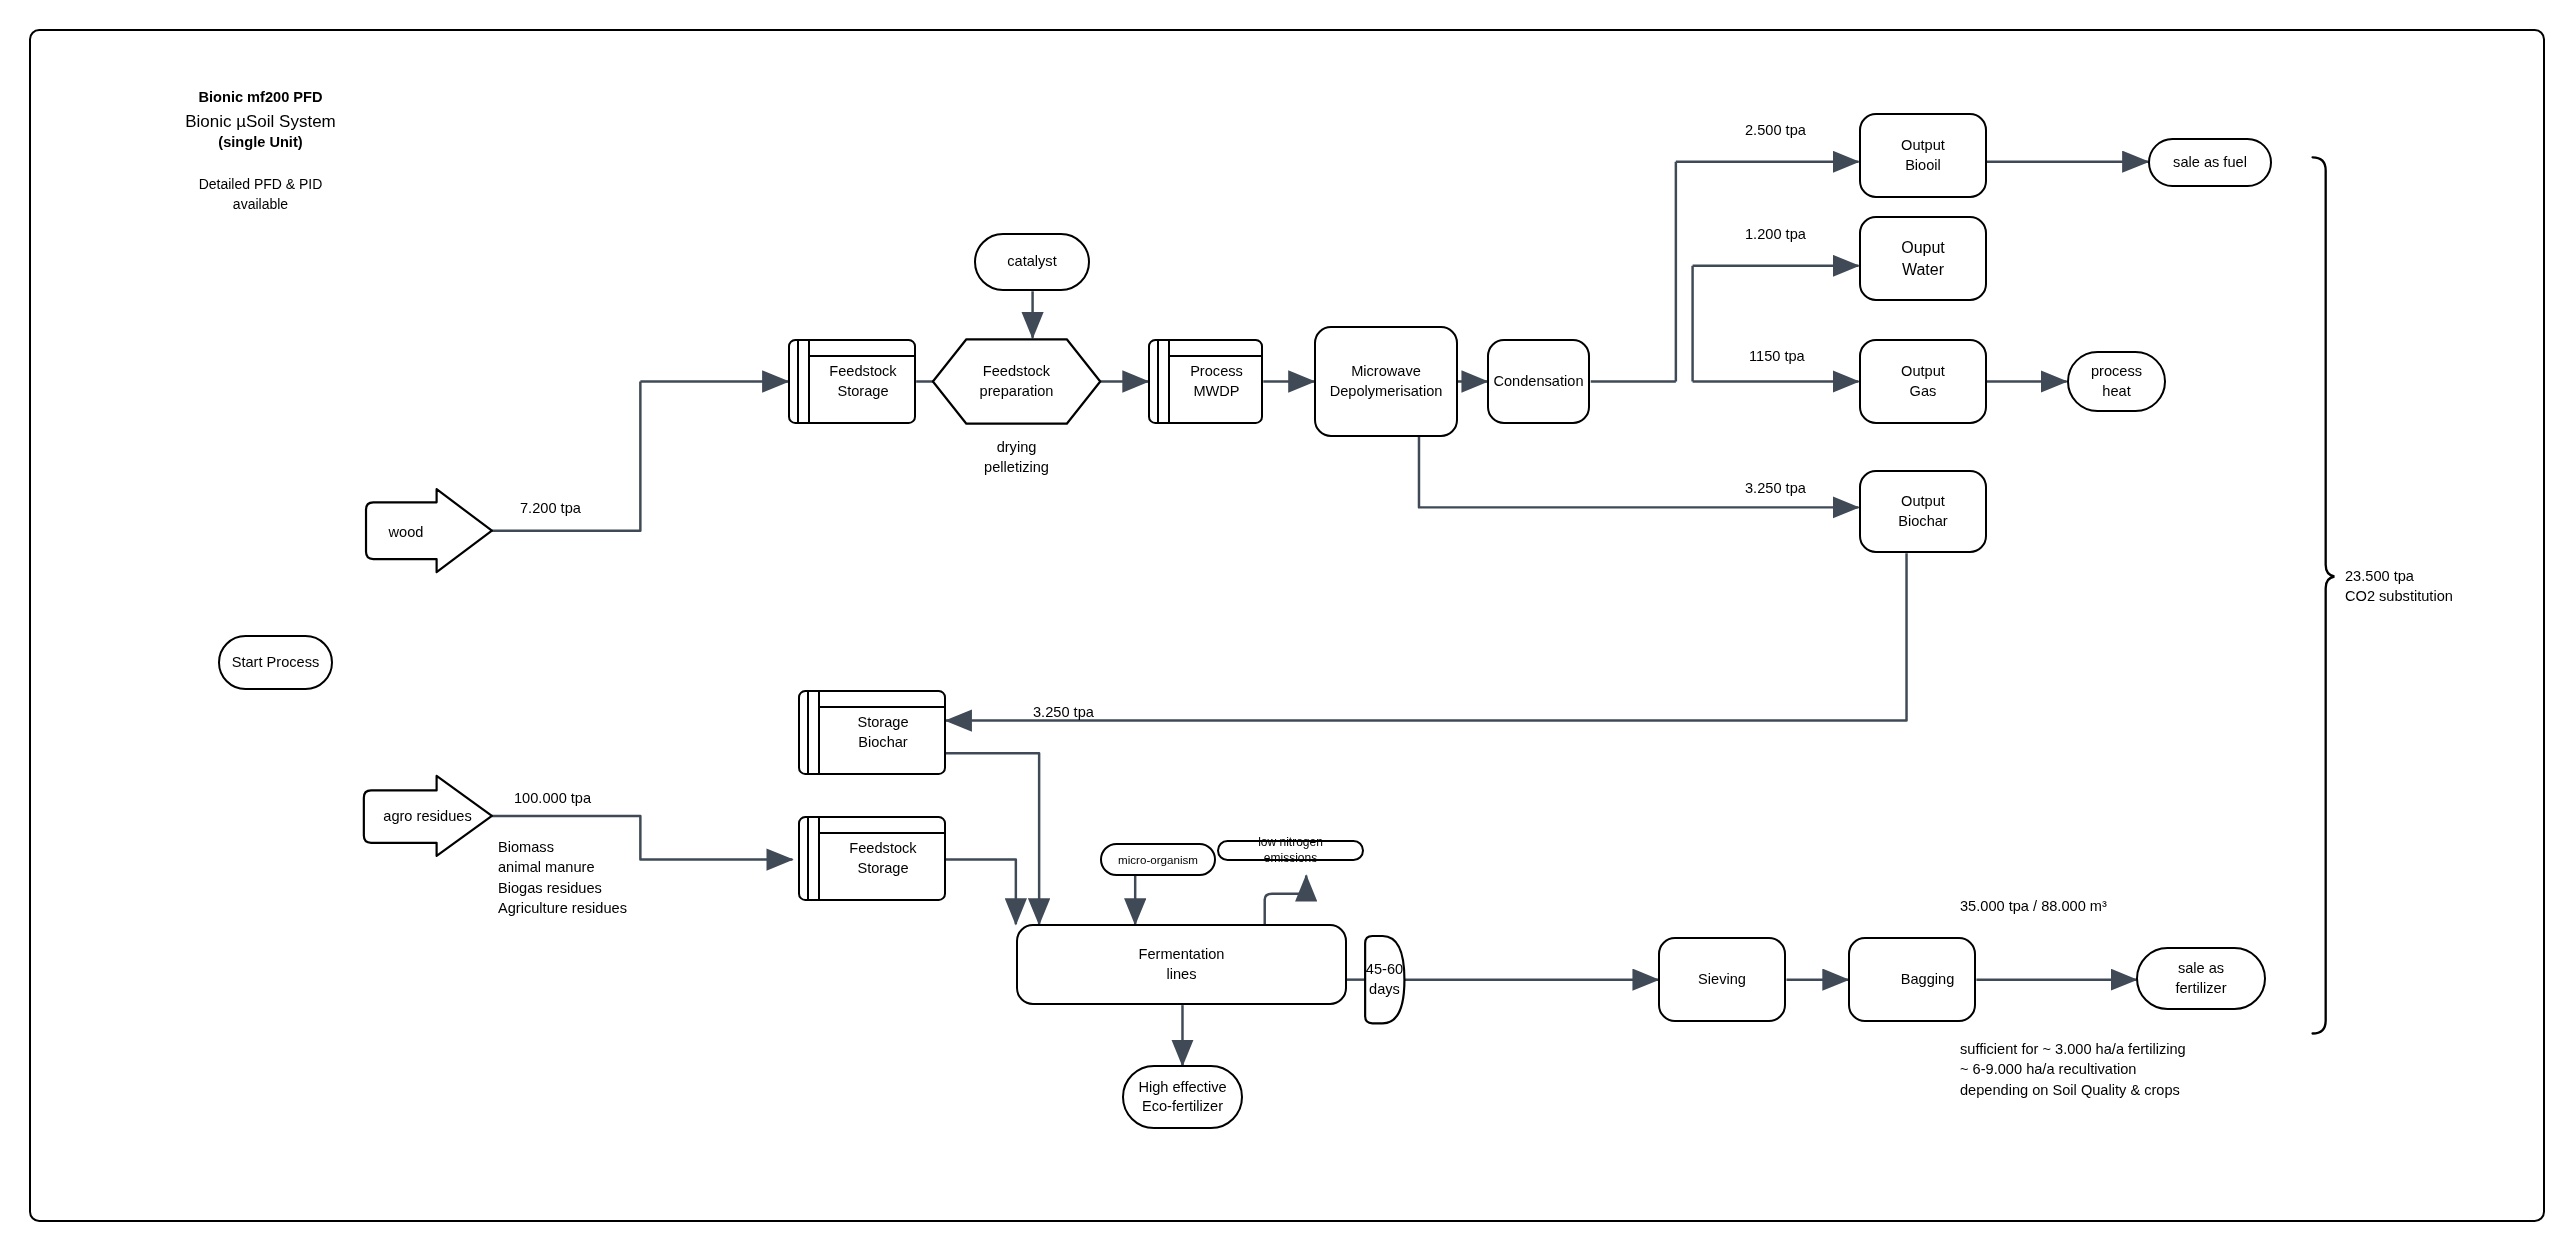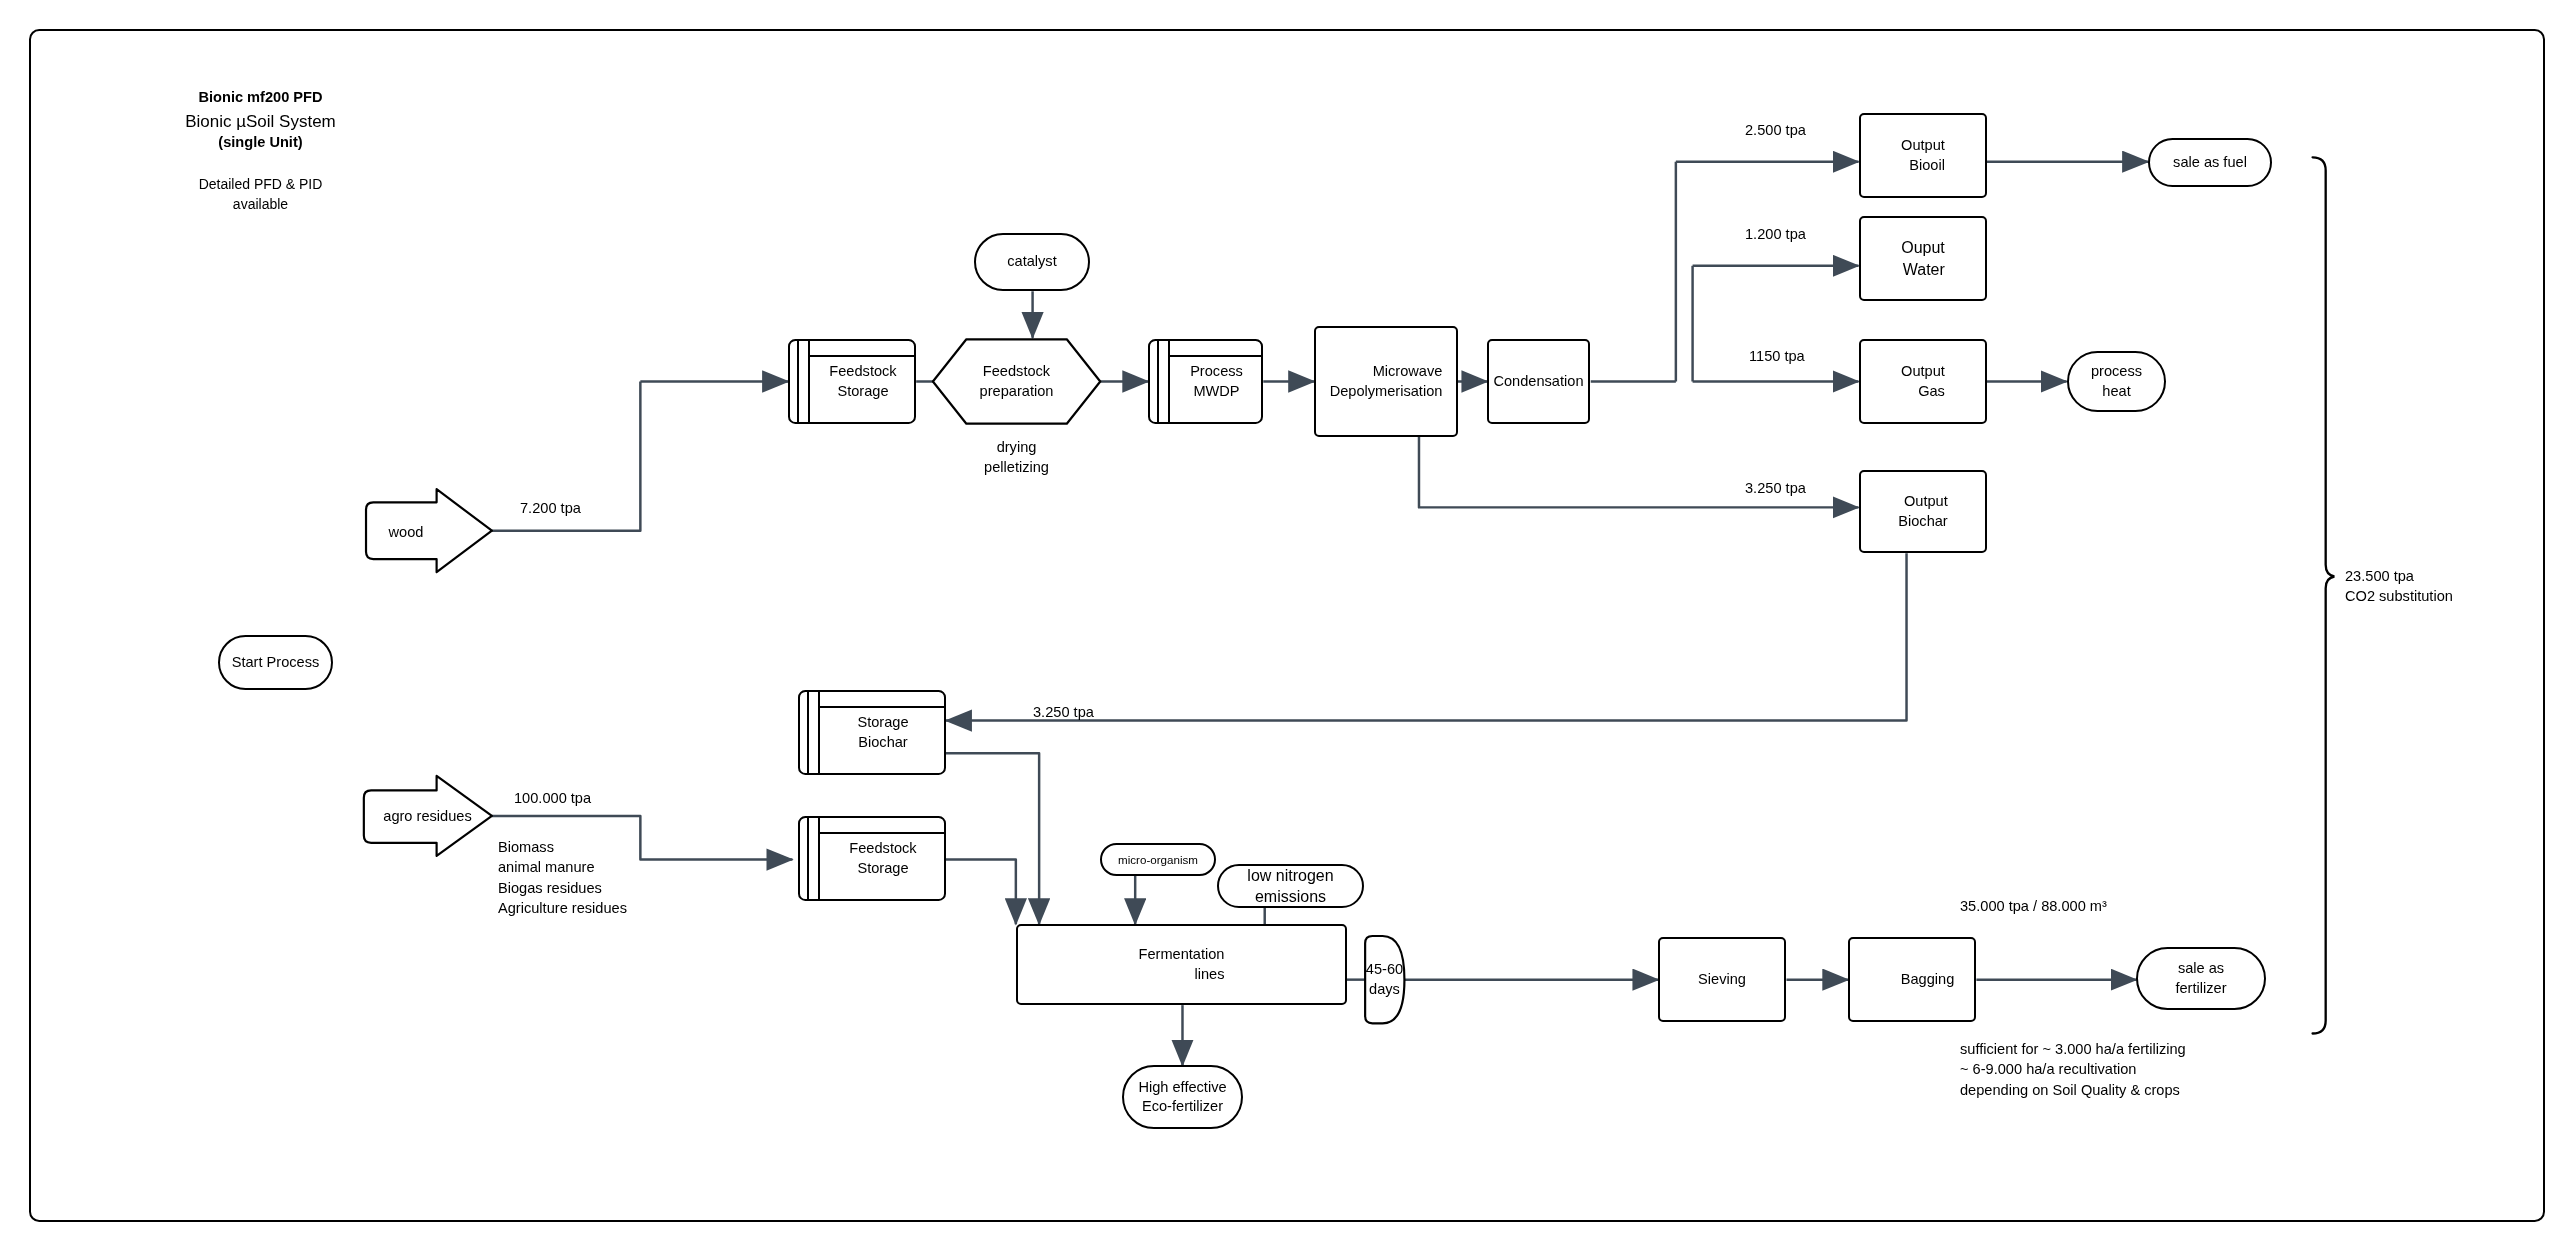--- a/index.html
+++ b/index.html
@@ -5,21 +5,21 @@
 <style>
   html,body{margin:0;padding:0;background:#ffffff;}
   body{width:2576px;height:1252px;font-family:"Liberation Sans",sans-serif;
        color:#000;overflow:hidden;position:relative;}
   #frame{position:absolute;left:29px;top:29px;width:2516px;height:1193px;
          border:2.2px solid #000;border-radius:10.2px;box-sizing:border-box;background:#fff;}
   svg#wires{position:absolute;left:0;top:0;width:2576px;height:1252px;overflow:visible;}
   .node{position:absolute;box-sizing:border-box;display:flex;align-items:center;
         justify-content:center;text-align:center;background:#fff;
         border:2.2px solid #000;line-height:1.32;white-space:pre-line;}
-  .rect{border-radius:5px;text-align:right;}
+  .rect{border-radius:17px;}
   .pill{border-radius:727px;}
   .txt{position:absolute;white-space:pre-line;line-height:1.40;}
   .flabel{position:absolute;white-space:nowrap;}
   
   .store{position:absolute;box-sizing:border-box;background:#fff;border:2.2px solid #000;
          border-radius:7.3px;}
   .store .barL1{position:absolute;left:7.3px;top:0;bottom:0;width:2.2px;background:#000;}
   .store .barL2{position:absolute;left:17.5px;top:0;bottom:0;width:2.2px;background:#000;}
   .store .barT{position:absolute;left:17.5px;right:0;top:14px;height:2.2px;background:#000;}
   .store .lbl{position:absolute;left:22px;right:0;top:0;bottom:0;display:flex;
@@ -187,21 +187,21 @@
 
 <div class="store" style="left:798px;top:816px;width:148px;height:85px;">
   <div class="barL1"></div>
   <div class="barL2"></div>
   <div class="barT"></div>
   <div class="lbl" style="font-size:14.6px;">Feedstock
 Storage</div>
 </div>
 
 <div class="node pill" style="left:1100px;top:843px;width:116px;height:33px;font-size:11.6px;">micro-organism</div>
-<div class="node pill" style="left:1217px;top:840px;width:147px;height:44px;font-size:16px;margin-top:24px;">low nitrogen
+<div class="node pill" style="left:1217px;top:840px;width:147px;height:21px;font-size:12px;">low nitrogen
 emissions</div>
 
 <div class="node rect" style="left:1016px;top:924px;width:331px;height:81px;font-size:14.6px;">Fermentation
 lines</div>
 
 <div class="txt" style="left:1365px;top:936px;width:39px;height:87px;display:flex;align-items:center;
      justify-content:center;text-align:center;font-size:14.6px;white-space:pre-line;line-height:1.32;">45-60
 days</div>
 
 <div class="node rect" style="left:1658px;top:937px;width:128px;height:85px;font-size:14.6px;">Sieving</div>

